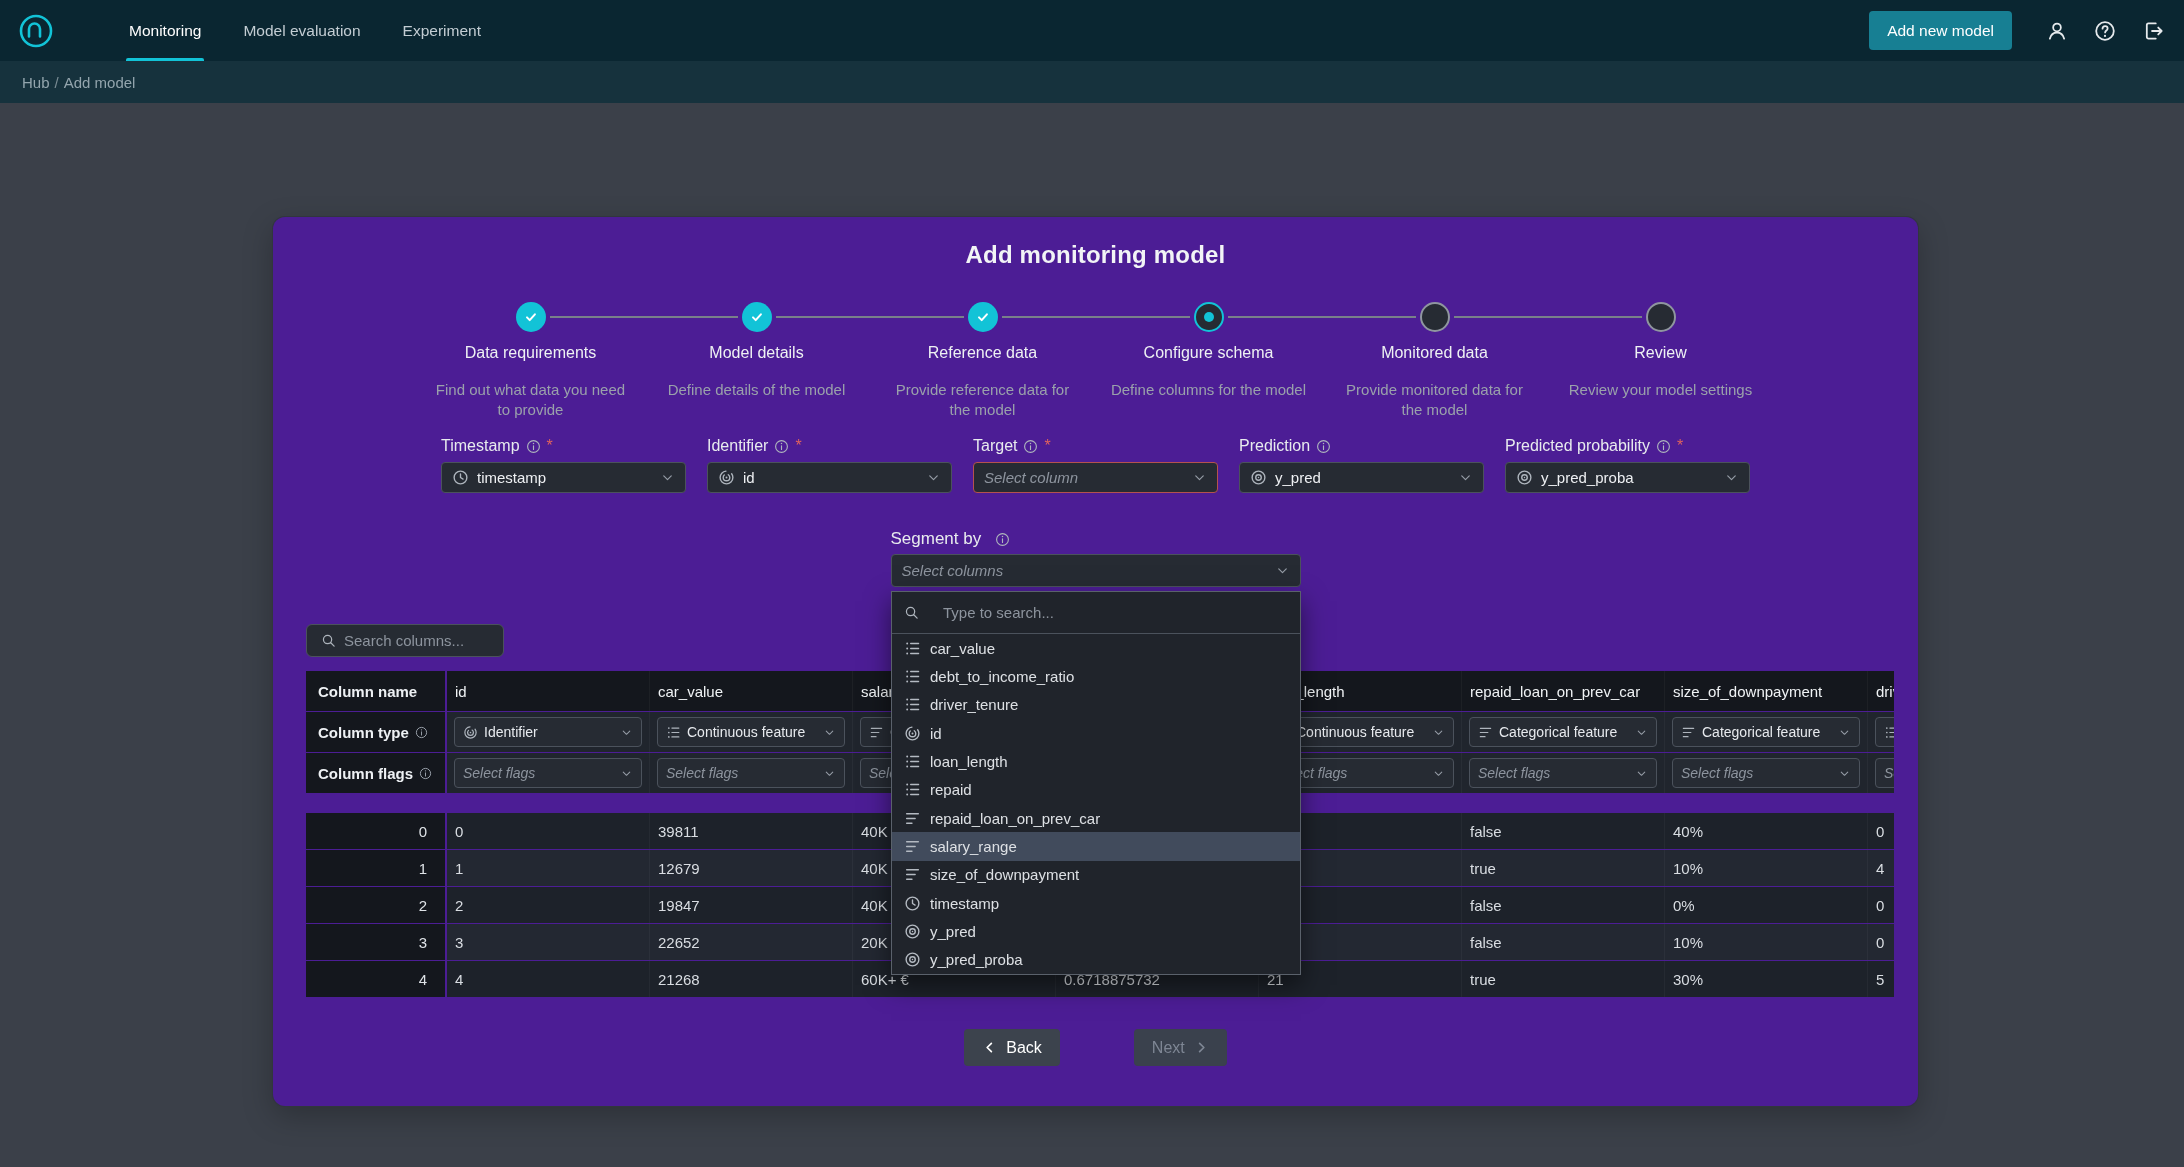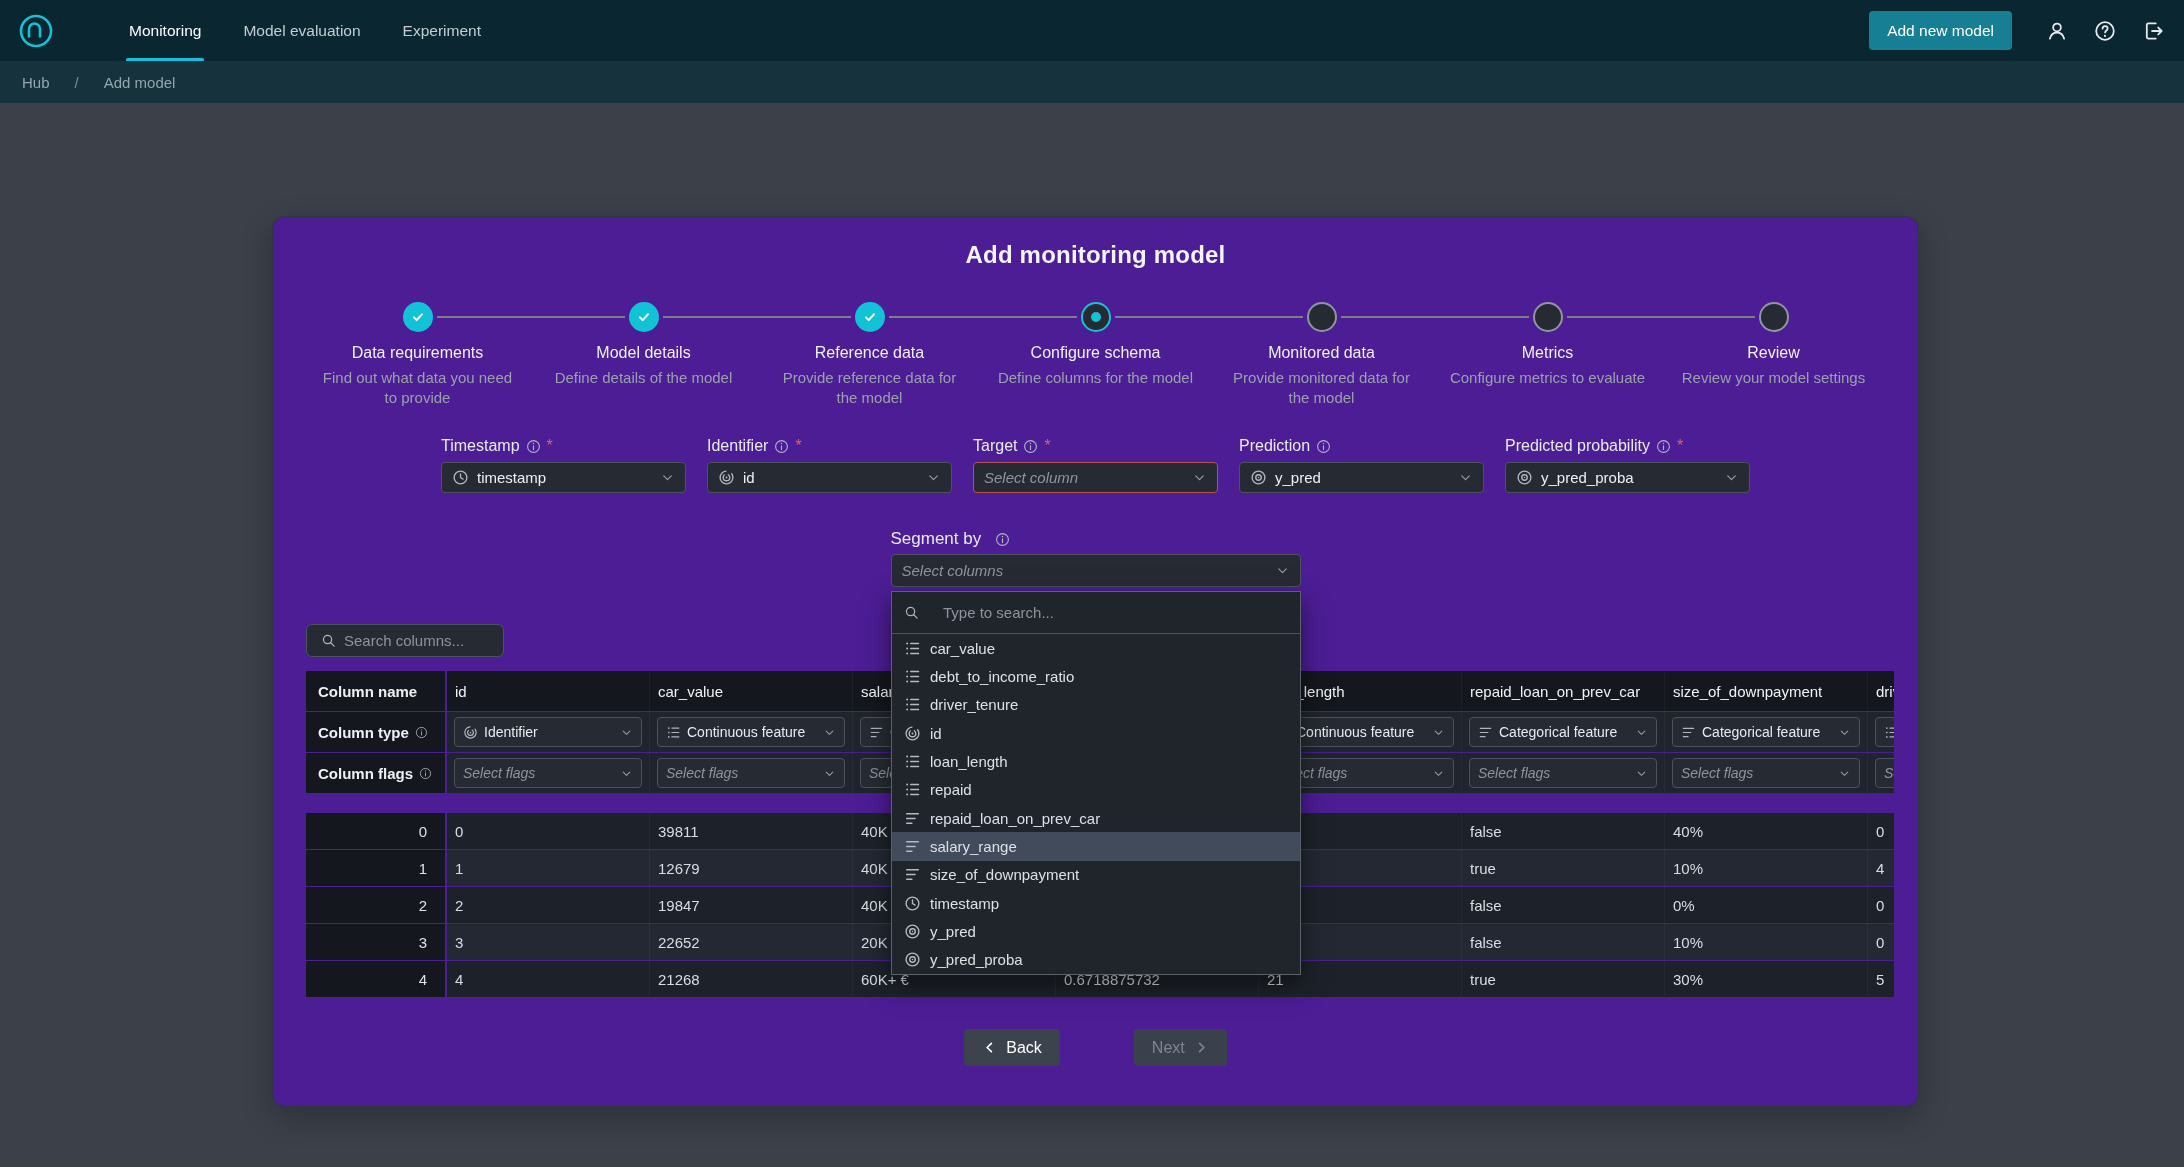--- a/index.html
+++ b/index.html
@@ -40,21 +40,21 @@
   .add-model-btn {
     height:39px; padding:0 18px; border-radius:4px; background:#177f93; color:#fff;
     font-size:15.5px; display:flex; align-items:center; cursor:pointer; margin-right:16px; white-space:nowrap;
   }
   .icon-btn { width:38px; height:38px; display:flex; align-items:center; justify-content:center; color:#e6eaed; cursor:pointer; }
   .icon-btn .icon { color:#e6eaed; }
 
   
   .breadcrumb {
     position:absolute; left:0; top:61px; width:2184px; height:42px;
-    background:#16323d; display:flex; align-items:center; gap:25px; padding-left:22px;
+    background:#16323d; display:flex; align-items:center; gap:5px; padding-left:22px;
     color:#93a5ad; font-size:15px;
   }
   .crumb { cursor:pointer; }
   .crumb-sep { color:#7b8d95; }
 
   
   .card {
     position:absolute; left:273px; top:217px; width:1645px; height:889px;
     background:#4c1d95; border-radius:12px; box-shadow:0 0 0 1px #31363e, 0 10px 30px rgba(0,0,0,.25);
   }
@@ -73,21 +73,21 @@
   }
   .circle.done { background:#12c3d7; }
   .circle.active { border:2px solid #12c3d7; }
   .circle.active .dot { width:10px; height:10px; border-radius:50%; background:#12c3d7; }
   .circle.todo { border:2px solid #8f969f; }
   .connector {
     position:absolute; top:14px; height:2px; background:#79808a; z-index:1;
     left:calc(50% + 19px); width:calc(100% - 38px);
   }
   .step-title { margin-top:12px; font-size:16px; color:#eef1f3; }
-  .step-desc { margin-top:6px; font-size:15px; line-height:1.35; color:#9aa1ab; padding:0 14px; }
+  .step-desc { margin-top:18px; font-size:15px; line-height:1.35; color:#9aa1ab; padding:0 14px; }
 
   
   .schema-row { position:absolute; top:220px; left:0; width:100%; display:flex; justify-content:center; gap:21px; }
   .field { width:245px; flex:0 0 245px; }
   .field-label { display:flex; align-items:center; gap:6px; font-size:16px; color:#e8ebee; margin-bottom:7px; }
   .req { color:#e0635c; font-size:16px; }
   .dd {
     display:flex; align-items:center; gap:8px; padding:0 10px; height:31px;
     border:1px solid #4b525c; border-radius:4px; background:#262b33; cursor:pointer; white-space:nowrap;
   }
@@ -276,28 +276,20 @@
        <div class="circle-row">
             <div class="circle todo"></div>
             <div class="connector"></div>
           </div>
        <div class="step-title">Monitored data</div>
        <div class="step-desc">Provide monitored data for the model</div>
      </div>
         <div class="step">
        <div class="circle-row">
             <div class="circle todo"></div>
-            <div class="connector"></div>
-          </div>
-       <div class="step-title">Metrics</div>
-       <div class="step-desc">Configure metrics to evaluate</div>
-     </div>
-        <div class="step">
-       <div class="circle-row">
-            <div class="circle todo"></div>
           </div>
        <div class="step-title">Review</div>
        <div class="step-desc">Review your model settings</div>
      </div>
       </div>
 
     <div class="schema-row" id="schema-row">
         <div class="field">
        <div class="field-label">
          <span>Timestamp</span>

